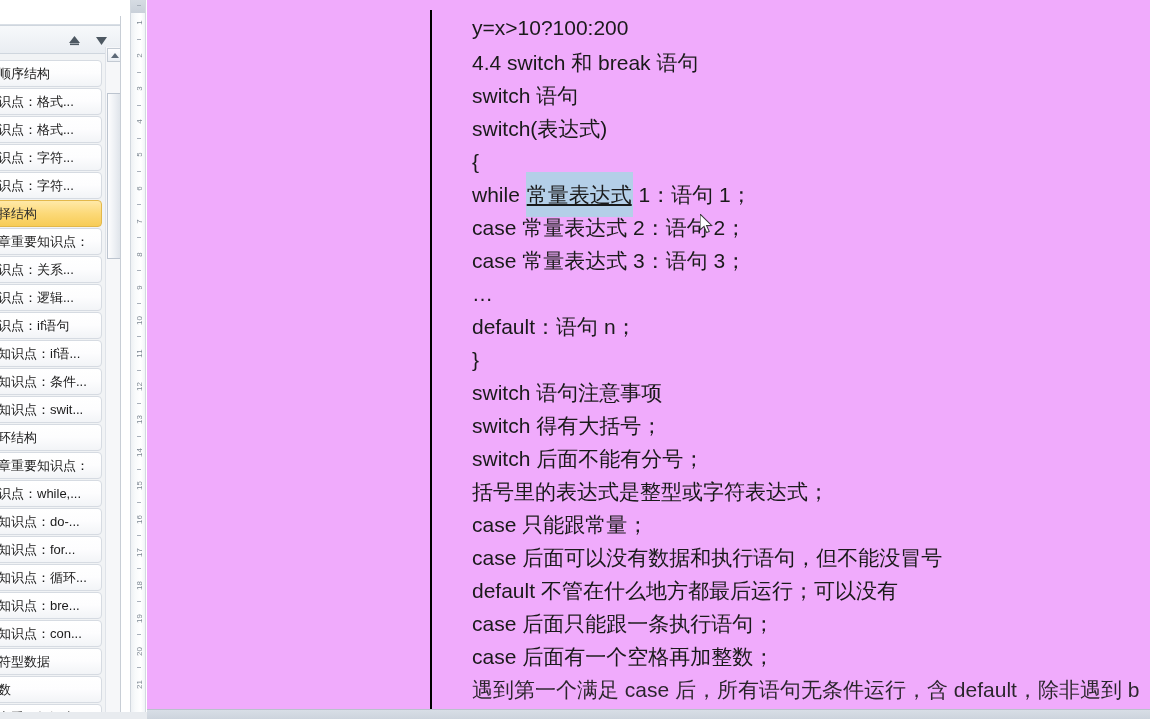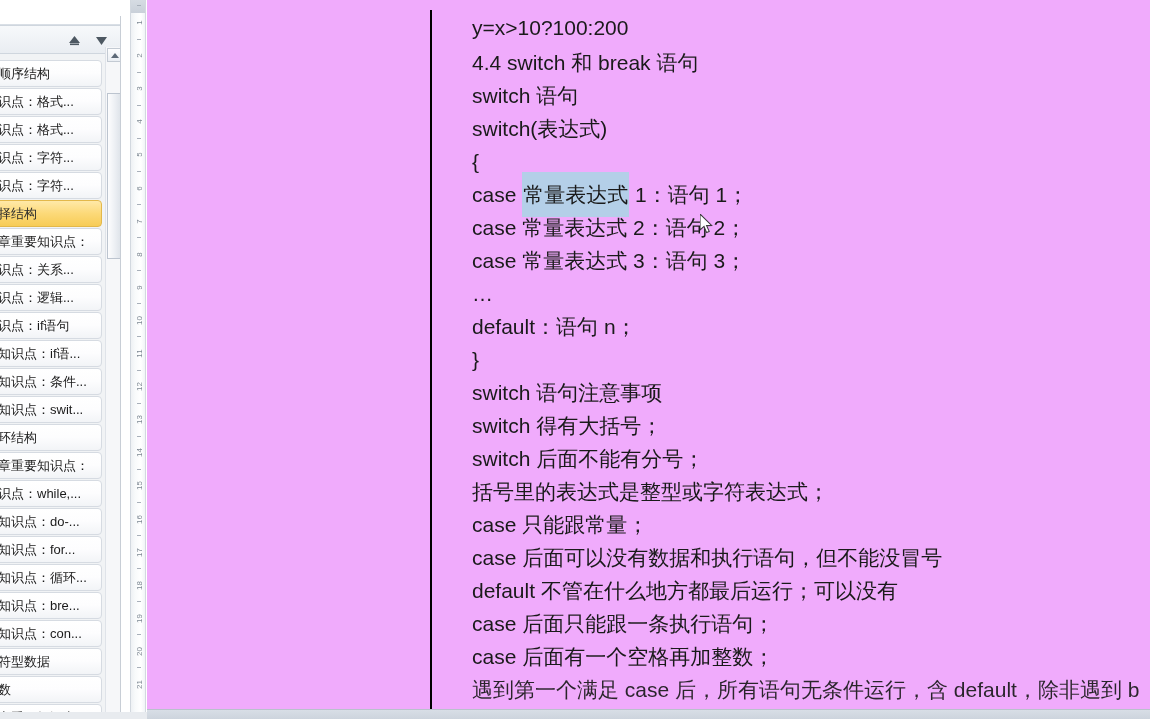--- a/index.html
+++ b/index.html
@@ -191,20 +191,21 @@
     line-height: 33px;
     font-size: 21px;
     color: #1a1a1a;
     white-space: nowrap;
     font-family: "Liberation Sans", "DejaVu Sans", sans-serif;
   }
   .doc-line.gap { height: 36px; line-height: 36px; }
   .doc-line .hl {
     background: #b4cfe8;
     padding: 11px 1px;
+    text-decoration: underline;
   }
   .doc-line.clipped {
     color: #1a1a1a;
     opacity: 0.92;
   }
 
   
   #mouse-cursor {
     position: absolute;
     left: 553px; top: 214px;
@@ -337,21 +338,21 @@
     </div>
 
   <div id="doc-canvas">
     <div id="page-margin-line"></div>
     <div id="doc-text">
         <div class="doc-line gap">y=x&gt;10?100:200</div>
         <div class="doc-line">4.4 switch 和 break 语句</div>
         <div class="doc-line">switch 语句</div>
         <div class="doc-line">switch(表达式)</div>
         <div class="doc-line">{</div>
-        <div class="doc-line"><span>case </span><span class="hl">常量表达式</span><span> 1：语句 1；</span></div>
+        <div class="doc-line"><span>while </span><span class="hl">常量表达式</span><span> 1：语句 1；</span></div>
         <div class="doc-line">case 常量表达式 2：语句 2；</div>
         <div class="doc-line">case 常量表达式 3：语句 3；</div>
         <div class="doc-line">…</div>
         <div class="doc-line">default：语句 n；</div>
         <div class="doc-line">}</div>
         <div class="doc-line">switch 语句注意事项</div>
         <div class="doc-line">switch 得有大括号；</div>
         <div class="doc-line">switch 后面不能有分号；</div>
         <div class="doc-line">括号里的表达式是整型或字符表达式；</div>
         <div class="doc-line">case 只能跟常量；</div>

